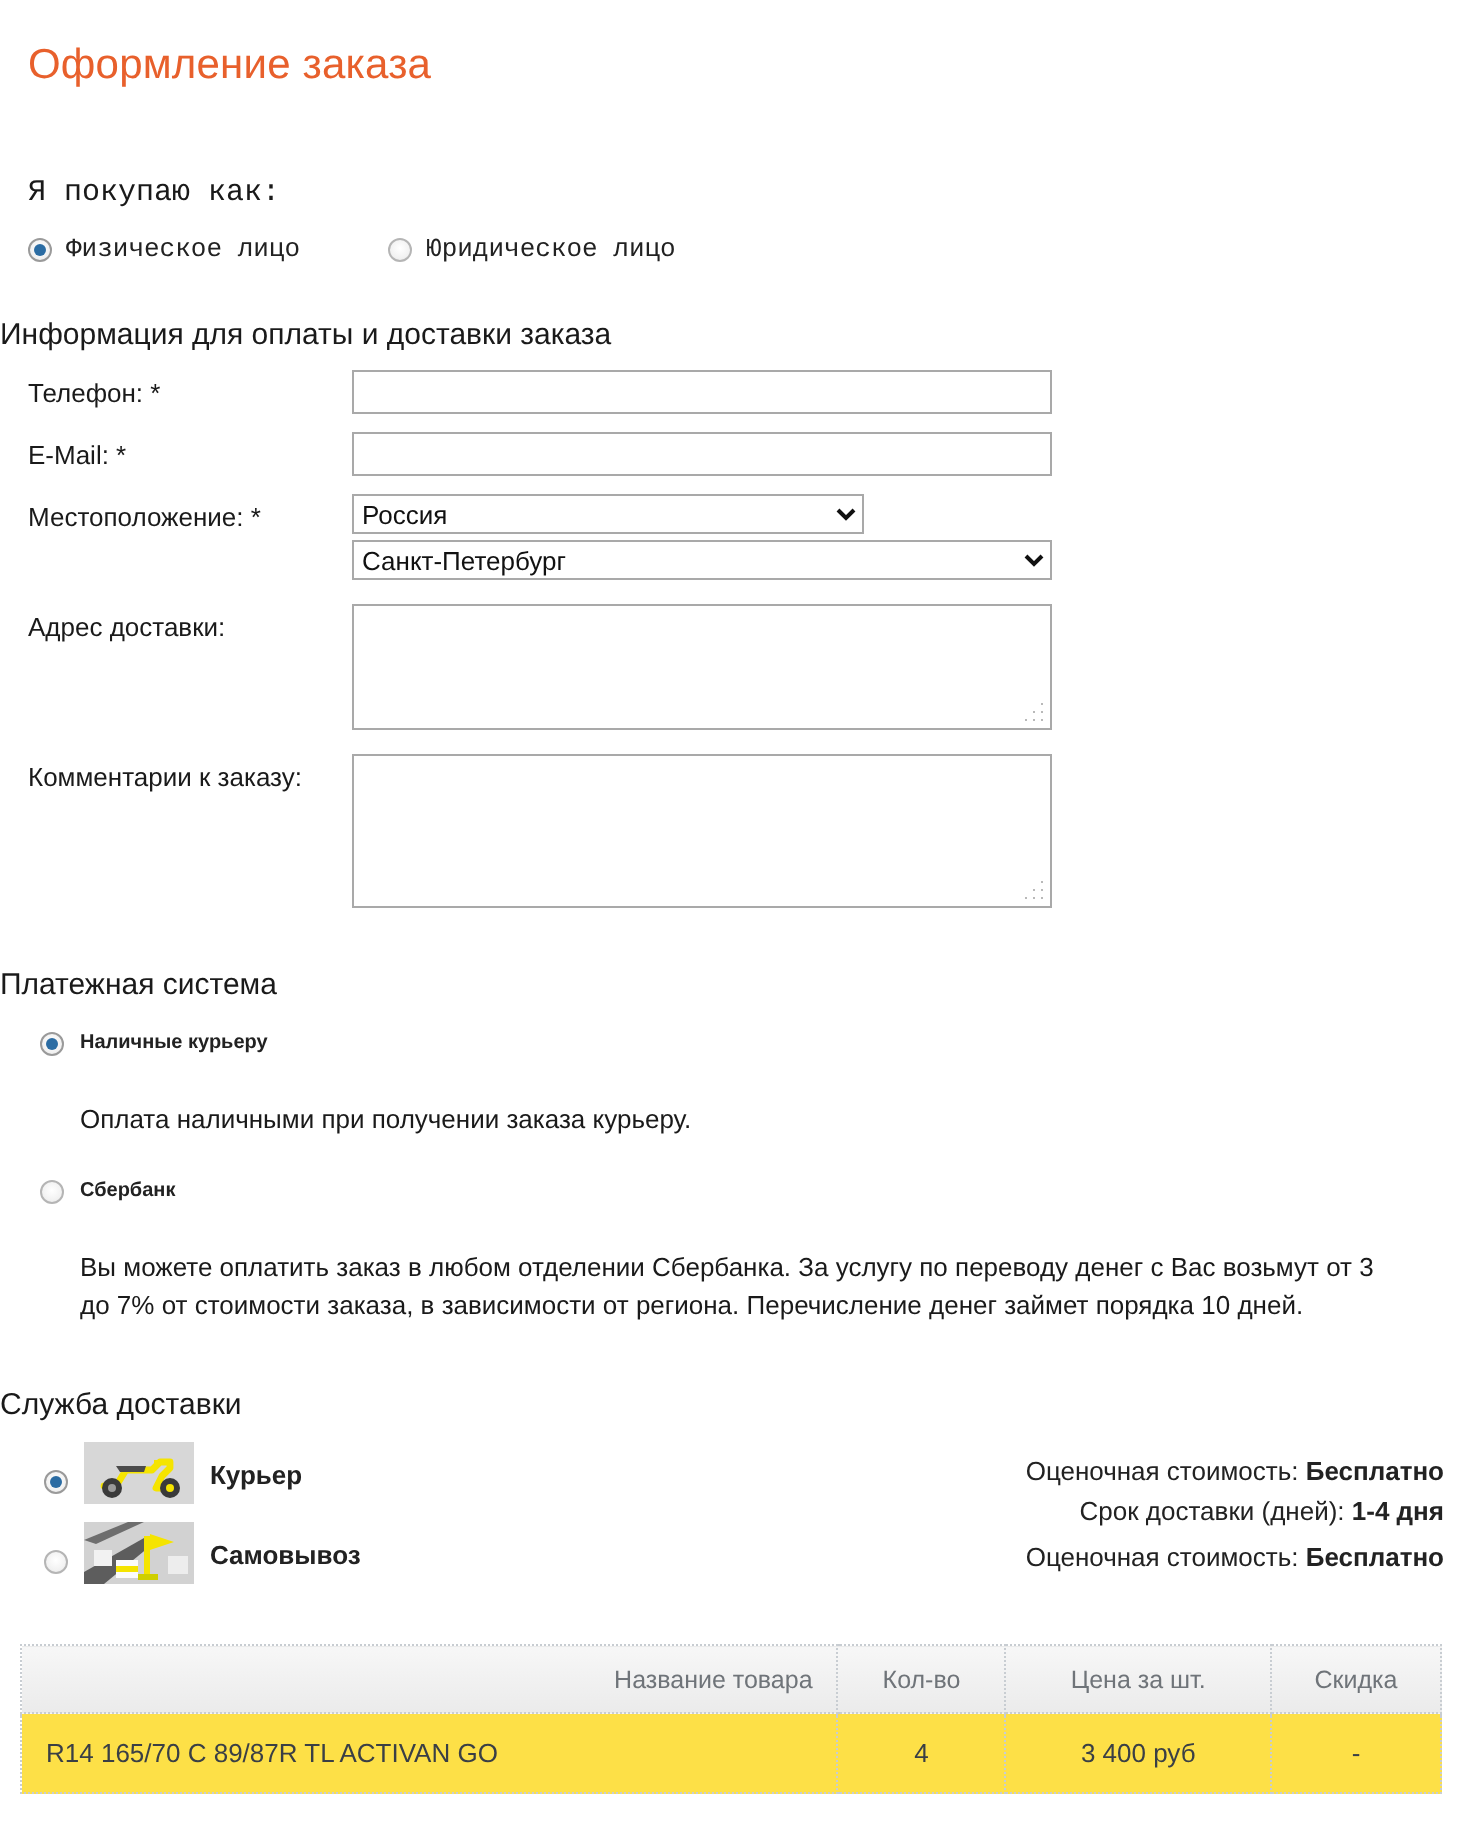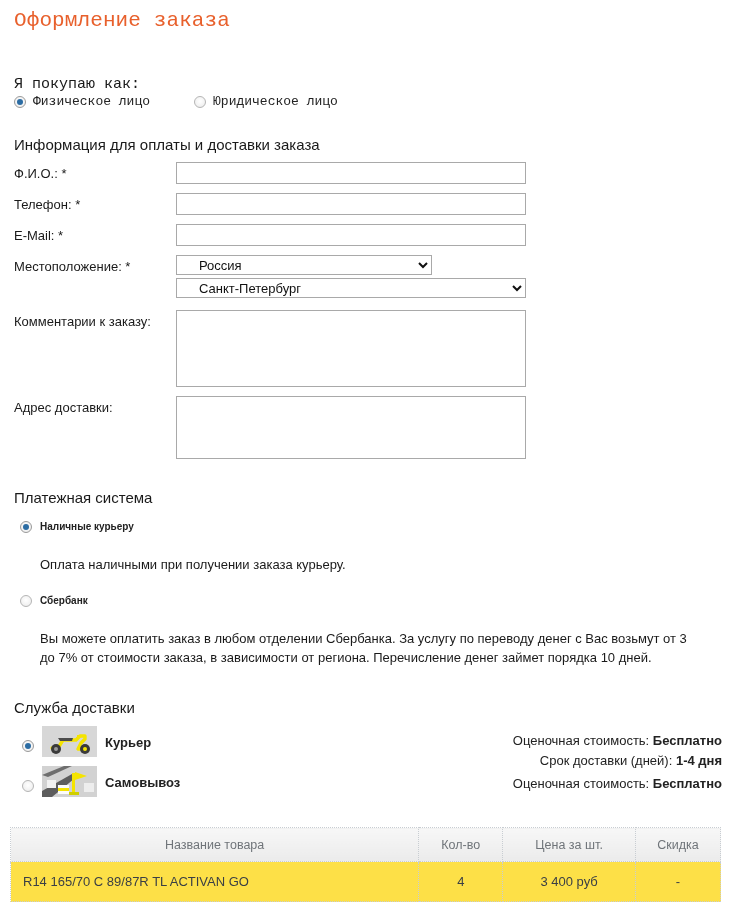--- a/index.html
+++ b/index.html
@@ -18,32 +18,30 @@
   }
 
   .page { padding: 0 0 0 0; }
 
   
   .page-title {
     color: #e8602c;
     font-size: 21px;
     font-weight: normal;
     margin: 0;
-    padding: 8px 0 0 14px;
+    padding: 20px 0 0 14px;
     line-height: 26px;
     letter-spacing: 0.1px;
-    font-family: Liberation Mono, monospace;
   }
 
   
   .section-heading {
     font-size: 15px;
     font-weight: normal;
     color: #1a1a1a;
-    padding-left: 14px;
     margin: 0;
     line-height: 18px;
   }
 
   
   .radio {
     width: 12px; height: 12px;
     border-radius: 50%;
     border: 1px solid #b5b5b5;
     background: radial-gradient(circle at 50% 42%, #ffffff 0%, #f2f2f2 62%, #e3e3e3 100%);
@@ -67,21 +65,21 @@
 
   .radio-row { display: flex; align-items: center; }
   .radio-label {
     margin-left: 7px;
     font-size: 13px;
     line-height: 16px;
   }
 
   
   .buyer-type-block { padding: 0 0 0 14px; margin-top: 0; font-family: Liberation Mono, monospace; }
-  .buyer-types { display: flex; align-items: center; }
+  .buyer-types { display: flex; align-items: center; margin-top: 11px; }
   .buyer-types .radio-row + .radio-row { margin-left: 44px; }
 
   
   .form-table { padding-left: 14px; margin-top: 8px; }
   .form-row { display: flex; align-items: flex-start; margin-bottom: 9px; }
   .form-label {
     width: 162px;
     flex: 0 0 162px;
     font-size: 13px;
     line-height: 16px;
@@ -102,21 +100,21 @@
     outline: none;
   }
 
   select.select-input {
     font-family: "Liberation Sans", sans-serif;
     font-size: 13px;
     height: 20px;
     border: 1px solid #a9a9a9;
     background: #ffffff;
     color: #111;
-    padding: 0 2px 0 18px;
+    padding: 0 2px 0 0;
     outline: none;
   }
   select.country { width: 256px; }
   select.city { width: 350px; margin-top: 3px; }
 
   .textarea-wrap { position: relative; width: 350px; }
   textarea.area-input {
     width: 350px;
     height: 63px;
     border: 1px solid #a9a9a9;
@@ -215,21 +213,21 @@
   table.products th {
     background: linear-gradient(to bottom, #f7f7f7 0%, #ebebeb 100%);
     color: #6f7479;
     font-weight: normal;
     font-size: 12.5px;
     text-align: center;
     height: 34px;
     border: 1px dotted #c8cdd2;
     padding: 0 12px;
   }
-  table.products th.left { text-align: center; }
+  table.products th.left { text-align: right; }
   table.products td {
     height: 40px;
     text-align: center;
     color: #3a3f45;
     border: 1px dotted #c8cdd2;
     padding: 0 12px;
     background: #fde047;
   }
   table.products td.left { text-align: left; }
   col.c-name { width: 409px; }
@@ -256,26 +254,20 @@
         <span class="radio-label">Юридическое лицо</span>
       </div>
     </div>
   </div>
 
   <div style="margin-top:26px;">
     <div class="section-heading">Информация для оплаты и доставки заказа</div>
 
     <div class="form-table">
 
-      <div class="form-row">
-        <div class="form-label">Ф.И.О.: *</div>
-        <div class="form-field">
-          <input class="text-input" type="text" placeholder="" style="">
-        </div>
-      </div>
 
       <div class="form-row">
         <div class="form-label">Телефон: *</div>
         <div class="form-field">
           <input class="text-input" type="text" placeholder="" style="">
         </div>
       </div>
 
       <div class="form-row">
         <div class="form-label">E-Mail: *</div>
@@ -289,35 +281,35 @@
         <div class="form-field">
           <select class="select-input country">
             <option>Россия</option>
           </select>
           <select class="select-input city">
             <option>Санкт-Петербург</option>
           </select>
         </div>
       </div>
 
+      <div class="form-row" style="margin-bottom:12px;">
+        <div class="form-label">Адрес доставки:</div>
+        <div class="form-field">
+          <div class="textarea-wrap">
+            <textarea class="area-input" placeholder="" style=""></textarea>
+            <span class="resize-grip"></span>
+          </div>
+        </div>
+      </div>
+
       <div class="form-row">
         <div class="form-label">Комментарии к заказу:</div>
         <div class="form-field">
           <div class="textarea-wrap">
             <textarea class="area-input tall" placeholder="" style=""></textarea>
-            <span class="resize-grip"></span>
-          </div>
-        </div>
-      </div>
-
-      <div class="form-row" style="margin-bottom:12px;">
-        <div class="form-label">Адрес доставки:</div>
-        <div class="form-field">
-          <div class="textarea-wrap">
-            <textarea class="area-input" placeholder="" style=""></textarea>
             <span class="resize-grip"></span>
           </div>
         </div>
       </div>
 
     </div>
   </div>
 
   <div class="payment-block">
     <div class="section-heading">Платежная система</div>

